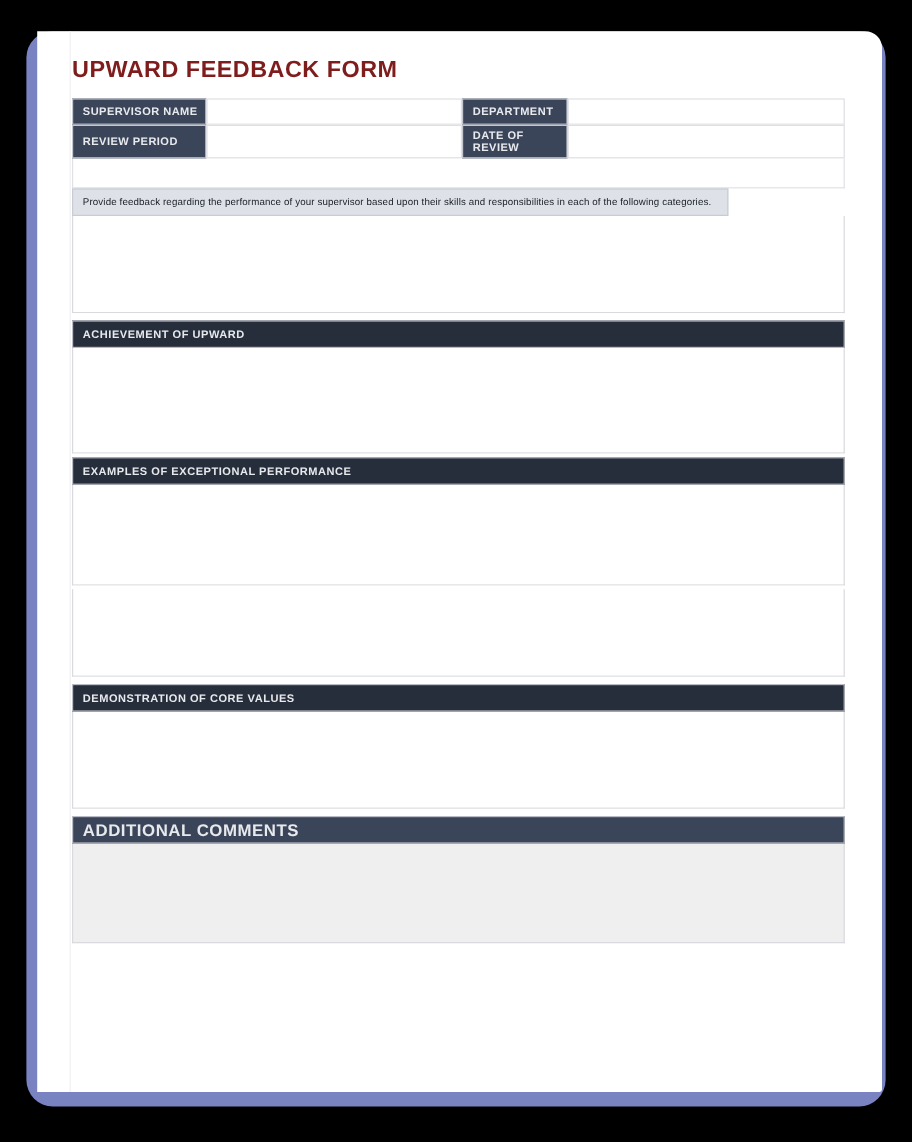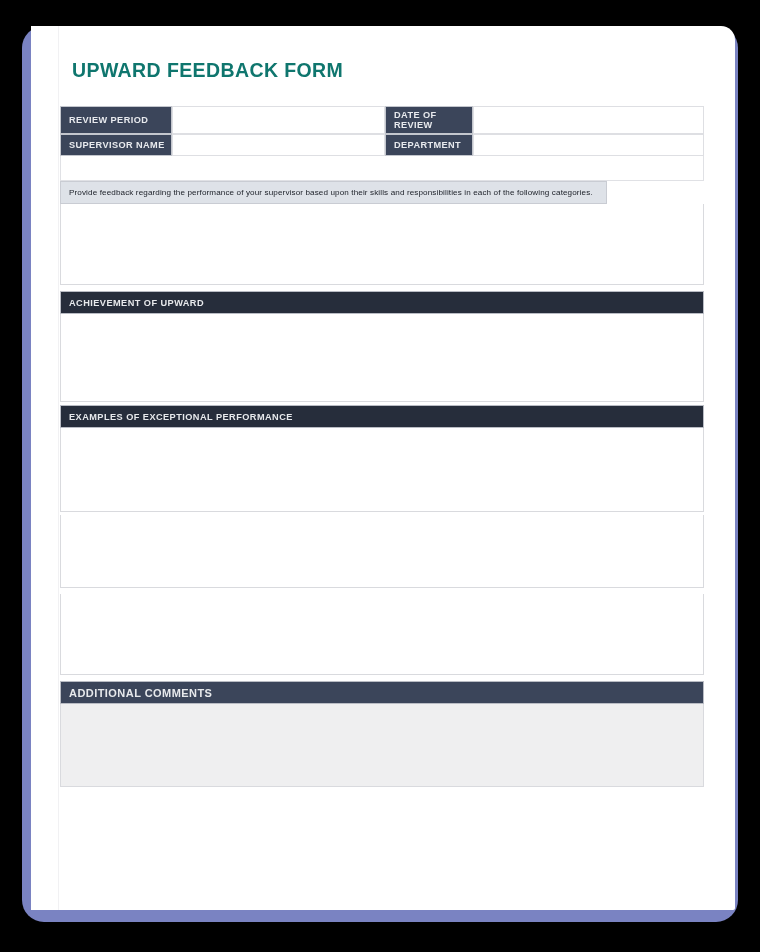--- a/index.html
+++ b/index.html
@@ -55,26 +55,26 @@
 
   
   #doc {
     position: absolute;
     left: 29px;
     top: 0;
     width: 644px;
   }
 
   #doc-title {
-    margin: 12px;
+    margin: 0;
     padding: 22px 0 13px 0;
     font-size: 19.5px;
     font-weight: bold;
     letter-spacing: .4px;
-    color: #0f766e;
+    color: #7f1d1d;
     line-height: 1.1;
     white-space: nowrap;
   }
 
   
   .band {
     position: relative;
     width: 644px;
     box-sizing: border-box;
   }
@@ -87,21 +87,21 @@
     letter-spacing: .45px;
     padding: 7px 0 7px 8px;
     height: 23px;
     box-sizing: border-box;
     line-height: 9px;
     border: 1px solid #b9bcc4;
   }
   .hdr-slate {
     background: #3b455a;
     color: #e7e9ec;
-    font-size: 11px;
+    font-size: 14px;
     font-weight: bold;
     letter-spacing: .45px;
     padding: 7px 0 7px 8px;
     height: 23px;
     box-sizing: border-box;
     line-height: 9px;
     border: 1px solid #b9bcc4;
   }
 
   
@@ -194,33 +194,33 @@
   <div id="page">
 
     <div id="page-margin-rule"></div>
 
     <div id="doc">
 
       <h1 id="doc-title">UPWARD FEEDBACK FORM</h1>
 
 
       <div class="info-row">
+        <div class="lbl-cell w-lbl1 row1">SUPERVISOR NAME</div>
+        <div class="val-cell w-val1 row1"></div>
+        <div class="lbl-cell w-lbl2 row1">DEPARTMENT</div>
+        <div class="val-cell w-val2 row1"></div>
+      </div>
+
+      <div class="info-row">
         <div class="lbl-cell w-lbl1 row2">REVIEW PERIOD</div>
         <div class="val-cell w-val1 row2"></div>
         <div class="lbl-cell w-lbl2 row2">DATE OF REVIEW</div>
         <div class="val-cell w-val2 row2"></div>
       </div>
 
-      <div class="info-row">
-        <div class="lbl-cell w-lbl1 row1">SUPERVISOR NAME</div>
-        <div class="val-cell w-val1 row1"></div>
-        <div class="lbl-cell w-lbl2 row1">DEPARTMENT</div>
-        <div class="val-cell w-val2 row1"></div>
-      </div>
-
       <div class="spacer-row"></div>
 
       <div class="instruction-band">Provide feedback regarding the performance of your supervisor based upon their skills and responsibilities in each of the following categories.</div>
 
       <div class="answer-box ans-h80"></div>
 
       <div class="gap-6"></div>
 
       <div class="band hdr-dark">ACHIEVEMENT OF UPWARD</div>
       <div class="answer-box ans-h88"></div>
@@ -229,20 +229,21 @@
 
       <div class="band hdr-dark">EXAMPLES OF EXCEPTIONAL PERFORMANCE</div>
       <div class="answer-box ans-h84"></div>
 
       <div class="gap-3"></div>
 
       <div class="answer-box ans-h74"></div>
 
       <div class="gap-6"></div>
 
+      <div class="band hdr-dark">DEMONSTRATION OF CORE VALUES</div>
       <div class="answer-box ans-h80"></div>
 
       <div class="gap-6"></div>
 
       <div class="band hdr-slate">ADDITIONAL COMMENTS</div>
       <div class="answer-box-gray"></div>
 
     </div>
   </div>
 </div>

